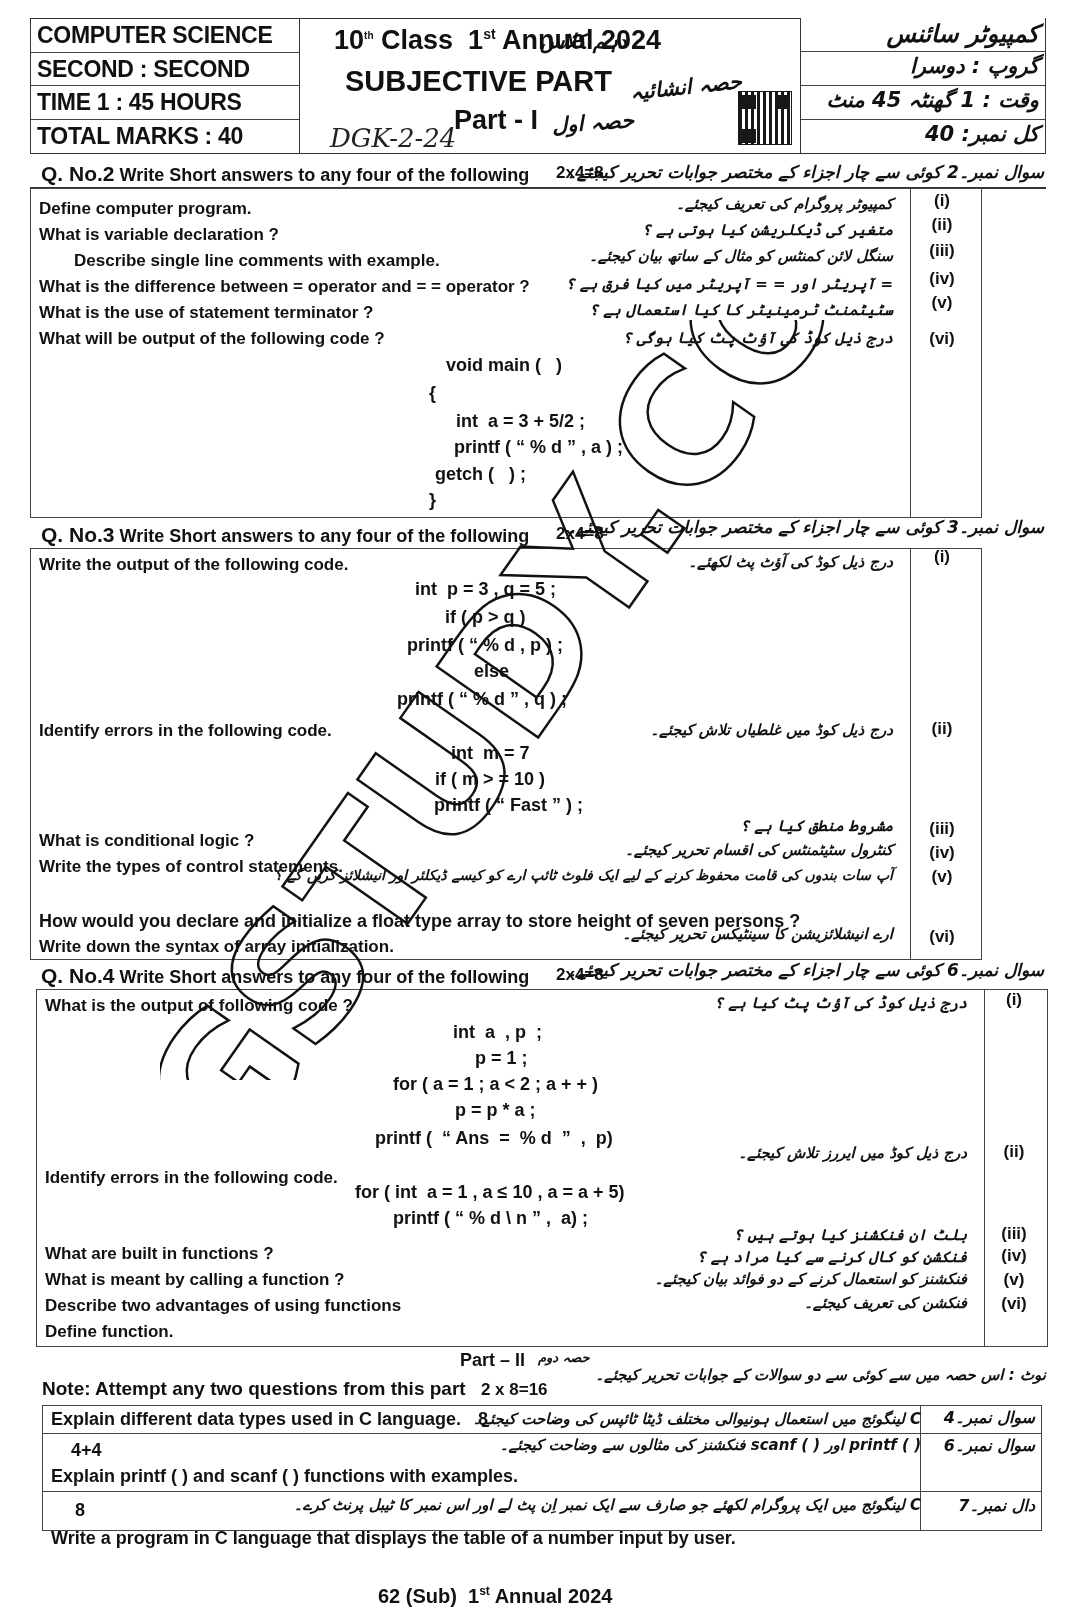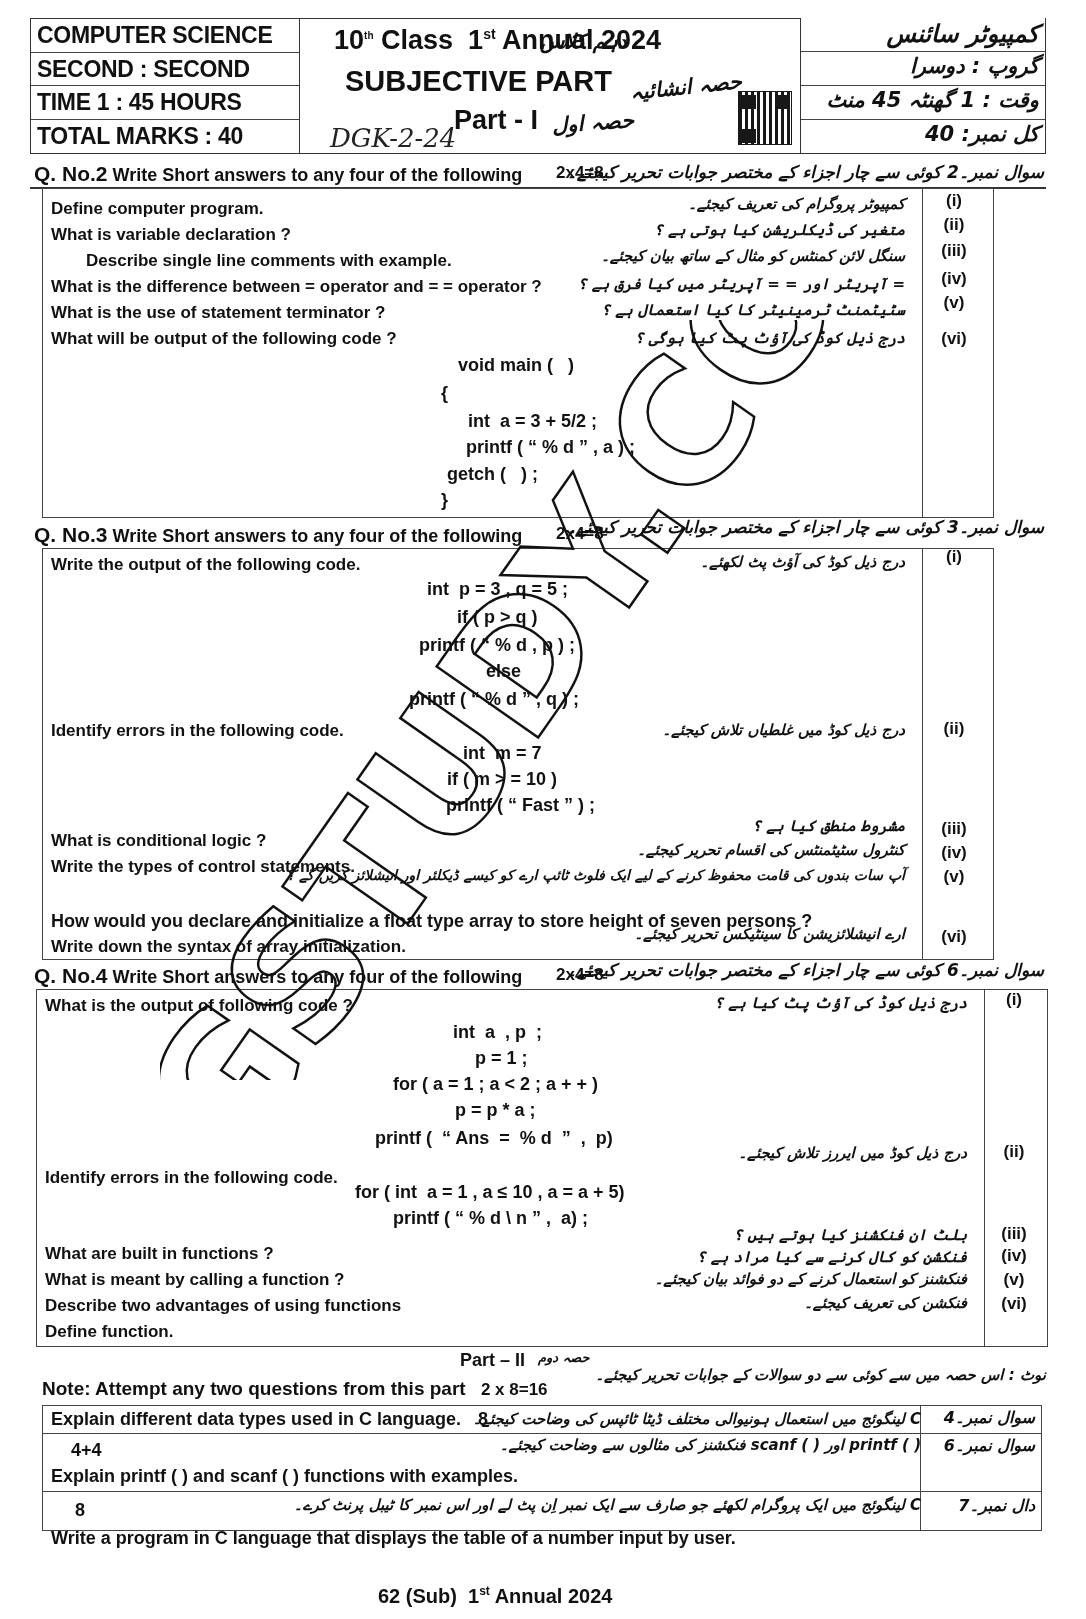--- a/index.html
+++ b/index.html
@@ -29,26 +29,26 @@
           linear-gradient(#000,#000) 3px 3px/14px 14px no-repeat,
           linear-gradient(#000,#000) 37px 3px/14px 14px no-repeat,
           linear-gradient(#000,#000) 3px 37px/14px 14px no-repeat,
           repeating-linear-gradient(90deg, #000 0 3px, #fff 3px 6px),
           #fff;
         border: 1px solid #000; opacity: 0.9; }
   .handwrite { font-family: "DejaVu Serif", serif; font-style: italic; font-weight: normal; font-size: 26px; color: #222; }
 
   
   .qhead { font-size: 18px; white-space: nowrap; }
-  .qhead .qno { font-size: 21px; }
+  .qhead .qno { font-size: 21px; margin-left: 7px; }
   .qhead .marks { position: absolute; left: 522px; top: 1px; font-size: 17px; }
   .qhead-urdu { font-size: 17px; }
 
   
-  .qbox { position: absolute; left: 42px; width: 952px; border: 1.5px solid #444; }
+  .qbox { position: absolute; left: 30px; width: 952px; border: 1.5px solid #444; }
   .qbox .divider { position: absolute; top: 0; bottom: 0; width: 0; border-left: 1.5px solid #444; }
   .q-en { position: absolute; left: 8px; font-size: 17px; white-space: nowrap; }
   .q-ur { position: absolute; right: 88px; font-size: 15px; }
   .q-num { position: absolute; right: 14px; width: 50px; text-align: center; font-size: 17px; }
   .code { position: absolute; font-size: 18px; white-space: pre; font-weight: bold; }
 
   
   .p2box { position: absolute; left: 42px; width: 1000px; border: 1.5px solid #444; }
   .p2row { position: absolute; left: 0; width: 100%; border-bottom: 1.5px solid #444; }
   .p2row:last-child { border-bottom: none; }

